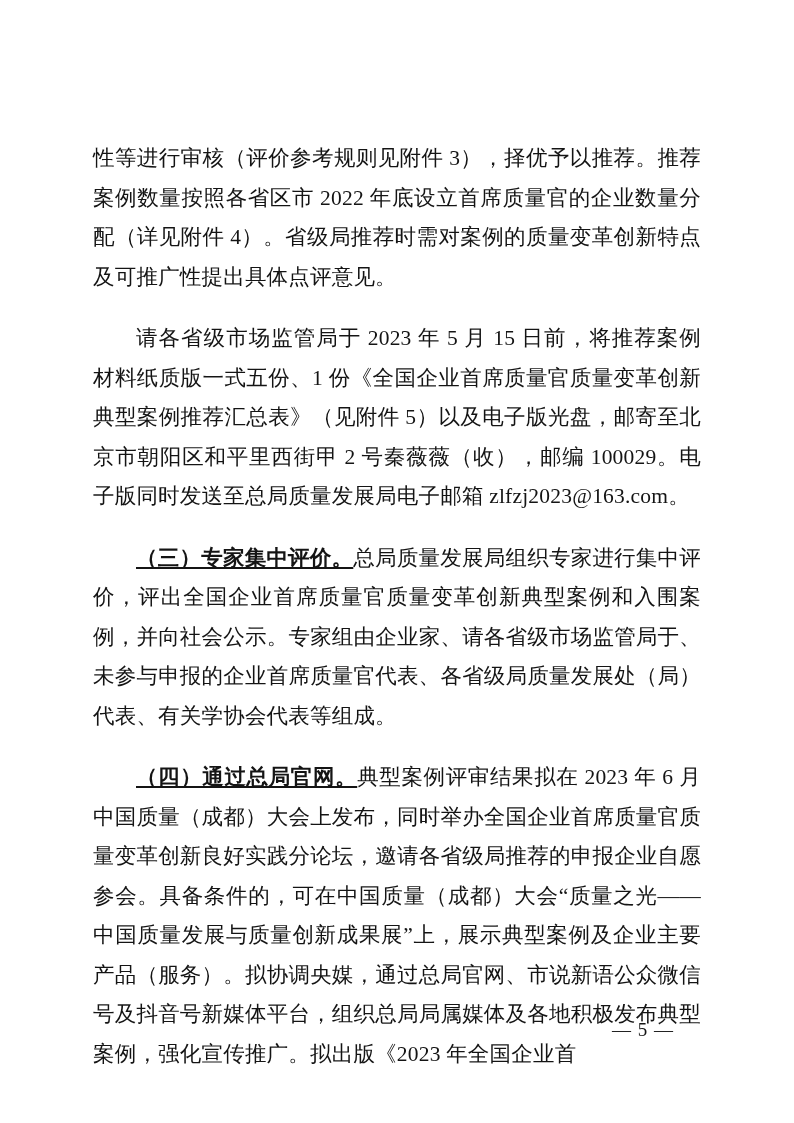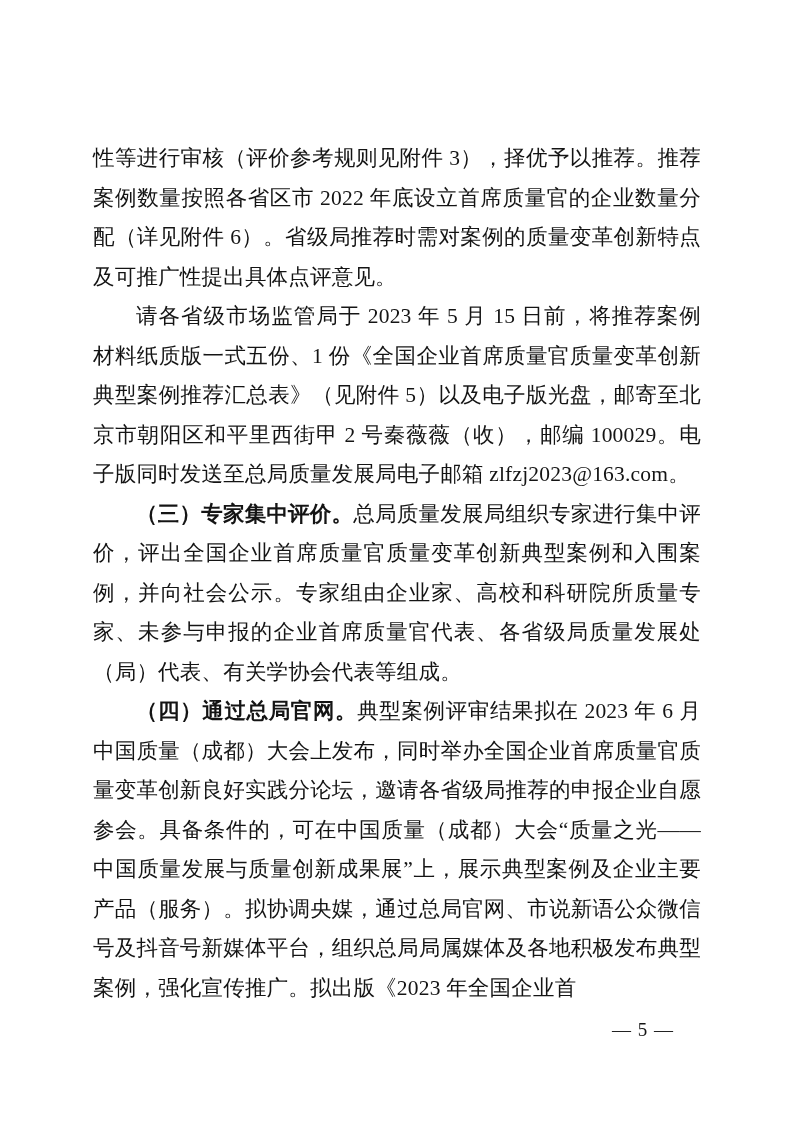--- a/index.html
+++ b/index.html
@@ -27,48 +27,50 @@
     padding: 0;
     font-size: 21.5px;
     line-height: 39.5px;
     text-align: justify;
     text-justify: inter-ideograph;
     letter-spacing: 0.2px;
     word-break: break-all;
   }
   p.doc-para.indent {
     text-indent: 43px;
+    margin-top: 22px;
   }
   .lead {
     font-weight: bold;
+    text-decoration: underline;
   }
   .page-number {
     position: absolute;
     top: 1018px;
     left: 593px;
     width: 100px;
     text-align: center;
     font-size: 19px;
     line-height: 24px;
     letter-spacing: 1px;
     color: #141414;
   }
 </style>
 </head>
 <body>
 
 <div class="page">
 
   <div class="content">
 
-    <p class="doc-para"><span>性等进行审核（评价参考规则见附件 3），择优予以推荐。推荐案例数量按照各省区市 2022 年底设立首席质量官的企业数量分配（详见附件 6）。省级局推荐时需对案例的质量变革创新特点及可推广性提出具体点评意见。</span></p>
+    <p class="doc-para"><span>性等进行审核（评价参考规则见附件 3），择优予以推荐。推荐案例数量按照各省区市 2022 年底设立首席质量官的企业数量分配（详见附件 4）。省级局推荐时需对案例的质量变革创新特点及可推广性提出具体点评意见。</span></p>
 
     <p class="doc-para indent"><span>请各省级市场监管局于 2023 年 5 月 15 日前，将推荐案例材料纸质版一式五份、1 份《全国企业首席质量官质量变革创新典型案例推荐汇总表》（见附件 5）以及电子版光盘，邮寄至北京市朝阳区和平里西街甲 2 号秦薇薇（收），邮编 100029。电子版同时发送至总局质量发展局电子邮箱 zlfzj2023@163.com。</span></p>
 
-    <p class="doc-para indent"><span class="lead">（三）专家集中评价。</span><span>总局质量发展局组织专家进行集中评价，评出全国企业首席质量官质量变革创新典型案例和入围案例，并向社会公示。专家组由企业家、高校和科研院所质量专家、未参与申报的企业首席质量官代表、各省级局质量发展处（局）代表、有关学协会代表等组成。</span></p>
+    <p class="doc-para indent"><span class="lead">（三）专家集中评价。</span><span>总局质量发展局组织专家进行集中评价，评出全国企业首席质量官质量变革创新典型案例和入围案例，并向社会公示。专家组由企业家、请各省级市场监管局于、未参与申报的企业首席质量官代表、各省级局质量发展处（局）代表、有关学协会代表等组成。</span></p>
 
     <p class="doc-para indent"><span class="lead">（四）通过总局官网。</span><span>典型案例评审结果拟在 2023 年 6 月中国质量（成都）大会上发布，同时举办全国企业首席质量官质量变革创新良好实践分论坛，邀请各省级局推荐的申报企业自愿参会。具备条件的，可在中国质量（成都）大会“质量之光——中国质量发展与质量创新成果展”上，展示典型案例及企业主要产品（服务）。拟协调央媒，通过总局官网、市说新语公众微信号及抖音号新媒体平台，组织总局局属媒体及各地积极发布典型案例，强化宣传推广。拟出版《2023 年全国企业首</span></p>
 
   </div>
 
   <div class="page-number">— 5 —</div>
 
 </div>
 
 </body></html>

